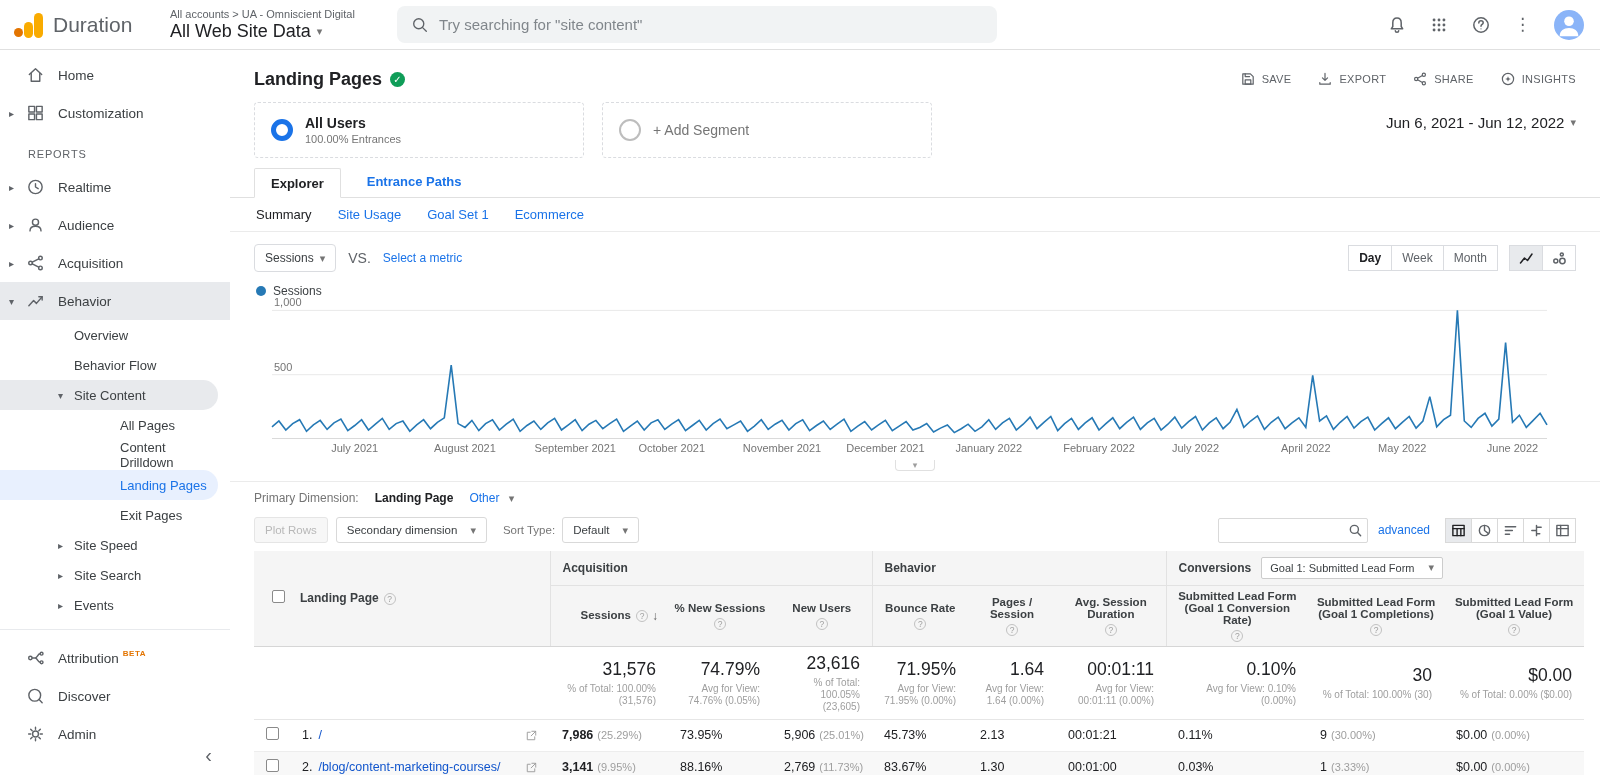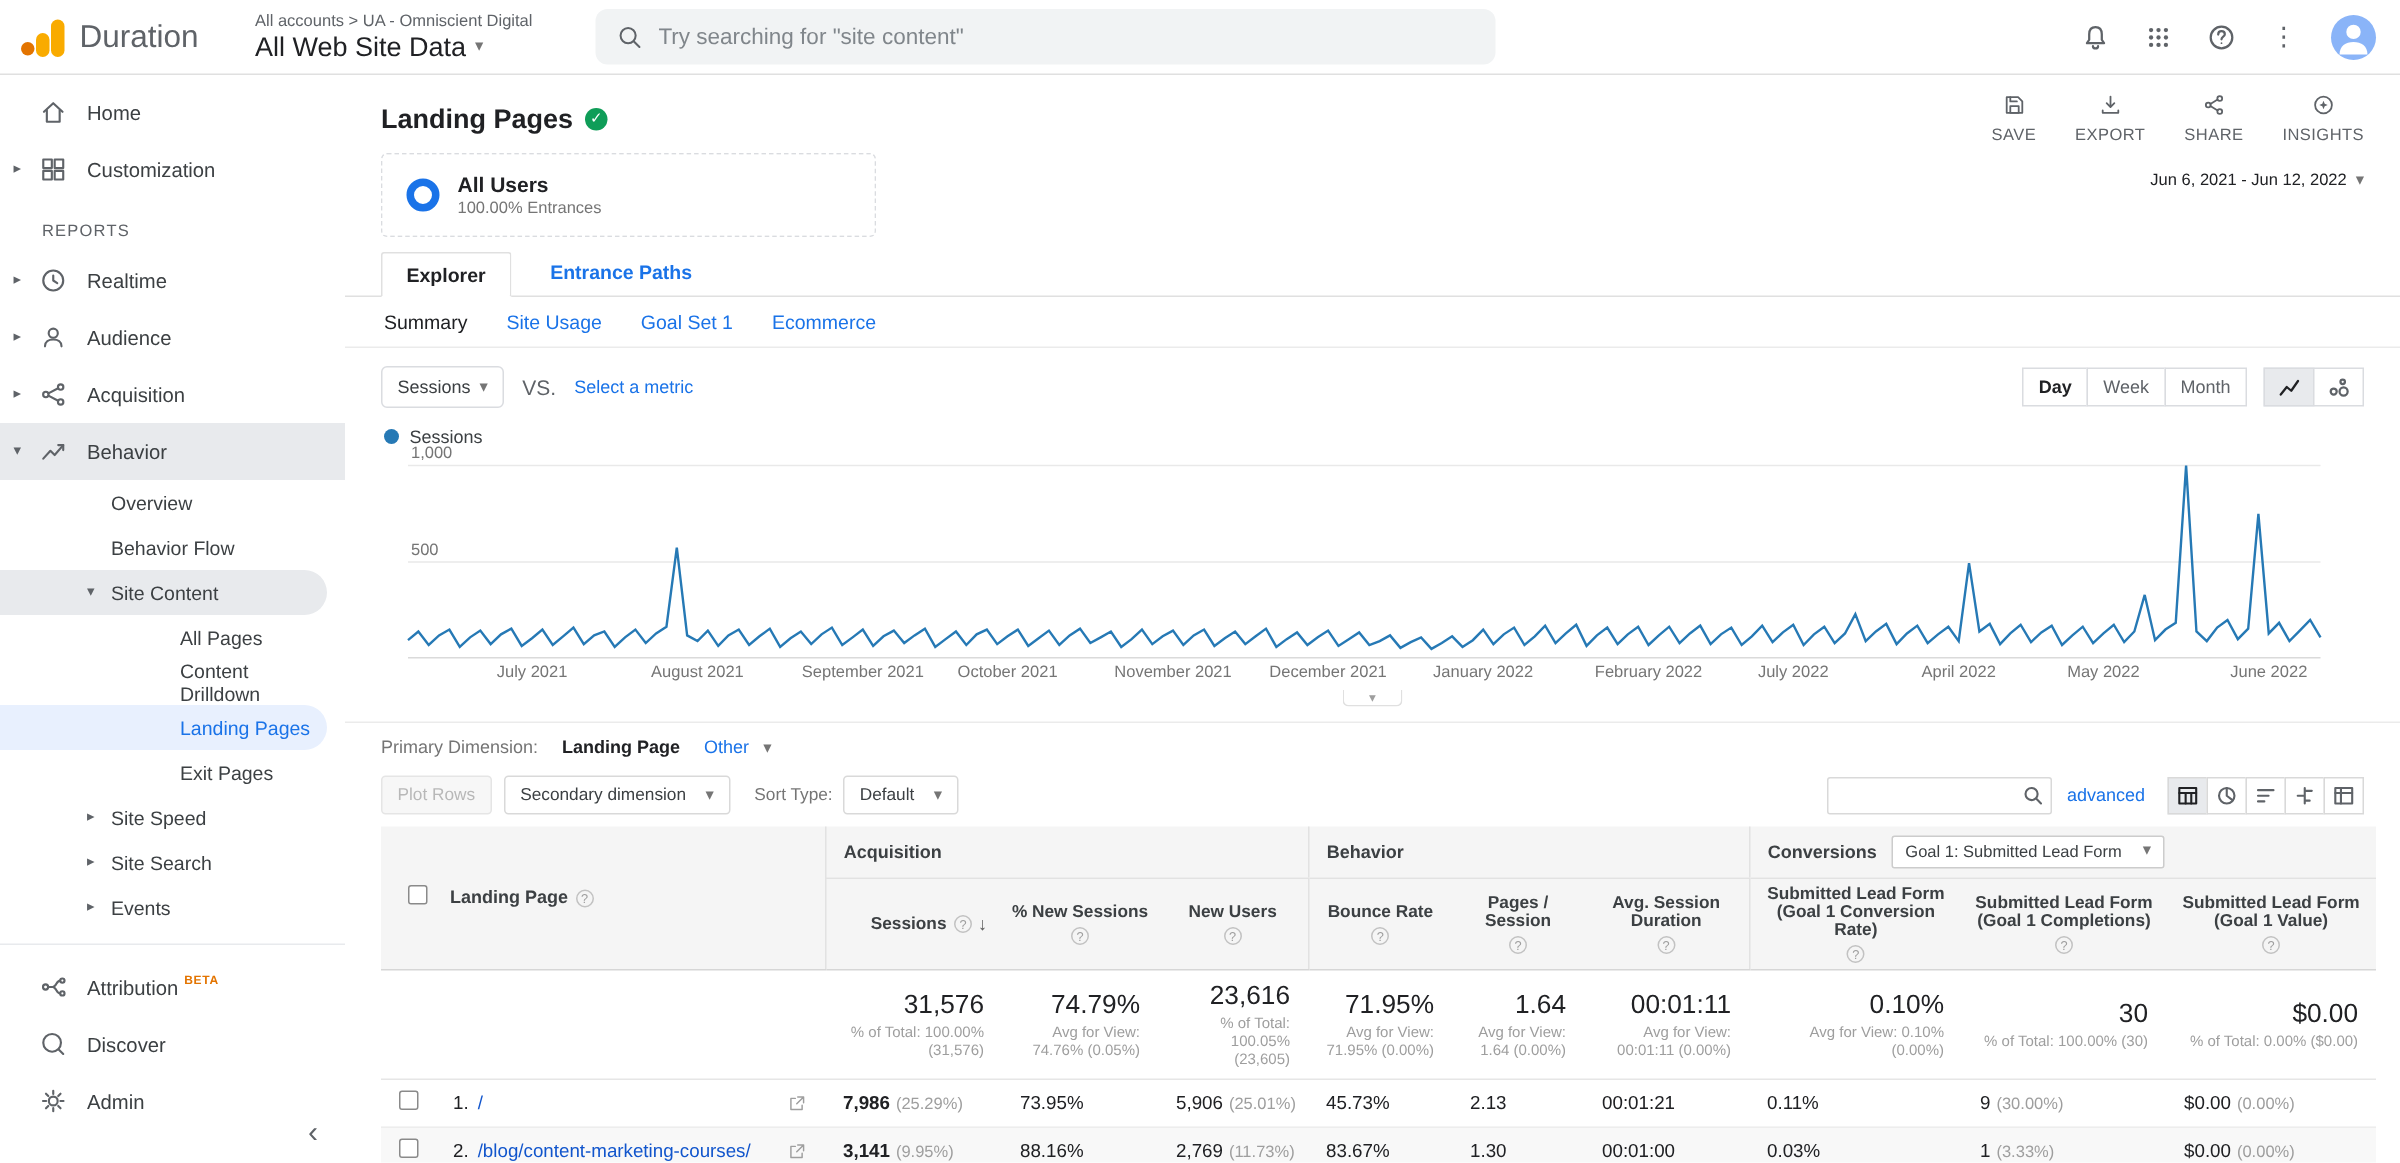--- a/index.html
+++ b/index.html
@@ -50,31 +50,31 @@
   .sb-divider{border-top:1px solid #e8eaed;margin:9px 0;}
   .beta{font-size:8px;color:#e37400;font-weight:700;margin-left:4px;letter-spacing:.5px;transform:translateY(-5px);display:inline-block;}
   .collapse-btn{position:absolute;bottom:8px;right:18px;font-size:20px;color:#5f6368;cursor:pointer;}
 
   
   .main{margin-left:230px;height:725px;position:relative;background:#fff;}
   .report-head{display:flex;align-items:center;padding:14px 24px 0 24px;height:44px;}
   .report-head h1{font-size:18px;font-weight:700;color:#202124;}
   .ok-badge{width:15px;height:15px;border-radius:50%;background:#0f9d58;color:#fff;font-size:10px;display:flex;align-items:center;justify-content:center;margin-left:8px;}
   .actions{margin-left:auto;display:flex;align-items:center;gap:26px;}
-  .action-btn{display:flex;align-items:center;gap:6px;font-size:11px;color:#5f6368;letter-spacing:.3px;cursor:pointer;flex-direction:column;}
+  .action-btn{display:flex;align-items:center;gap:6px;font-size:11px;color:#5f6368;letter-spacing:.3px;cursor:pointer;}
 
   .segment-row{display:flex;align-items:center;padding:8px 24px 0 24px;}
   .seg-card{width:330px;height:56px;border:1px dashed #dadce0;border-radius:4px;display:flex;align-items:center;padding:0 16px;gap:12px;cursor:pointer;background:#fff;margin-right:18px;}
   .seg-ring{width:22px;height:22px;border-radius:50%;border:5px solid #1a73e8;flex-shrink:0;}
   .seg-name{font-size:14px;color:#202124;font-weight:700;}
   .seg-detail{font-size:11px;color:#757575;margin-top:2px;}
   .add-ring{width:22px;height:22px;border-radius:50%;border:2px solid #bdbdbd;flex-shrink:0;}
   .add-label{font-size:14px;color:#757575;}
   .date-box{margin-left:auto;display:flex;align-items:center;cursor:pointer;align-self:flex-start;margin-top:12px;}
-  .date-text{font-size:11px;color:#202124;}
+  .date-text{font-size:15px;color:#202124;}
 
   .tabs-row{display:flex;align-items:flex-end;padding-left:24px;height:34px;border-bottom:1px solid #e0e0e0;margin-top:6px;}
   .tab-active{height:30px;display:flex;align-items:center;padding:0 16px;border:1px solid #e0e0e0;border-bottom:1px solid #fff;margin-bottom:-1px;background:#fff;font-size:13px;font-weight:700;color:#202124;border-radius:2px 2px 0 0;cursor:pointer;}
   .tab-link{font-size:13px;font-weight:700;color:#1a73e8;margin:0 0 8px 26px;cursor:pointer;}
 
   .subnav{display:flex;align-items:center;gap:26px;padding-left:26px;height:34px;border-bottom:1px solid #ebebeb;font-size:13px;}
   .subnav .active{color:#202124;cursor:pointer;}
   .subnav .link{font-size:13px;}
 
   .controls-row{display:flex;align-items:center;padding:12px 24px 0 24px;}
@@ -385,20 +385,24 @@
     </div>
   </div>
 
   <div class="segment-row">
     <div class="seg-card">
       <span class="seg-ring"></span>
       <span>
         <span class="seg-name" style="display:block;">All Users</span>
         <span class="seg-detail" style="display:block;">100.00% Entrances</span>
       </span>
+    </div>
+    <div class="seg-card">
+      <span class="add-ring"></span>
+      <span class="add-label">+ Add Segment</span>
     </div>
     <div class="date-box">
       <span class="date-text">Jun 6, 2021 - Jun 12, 2022</span>
       <span class="caret">▾</span>
     </div>
   </div>
 
   <div class="tabs-row">
     <div class="tab-active">
       <span>Explorer</span>

